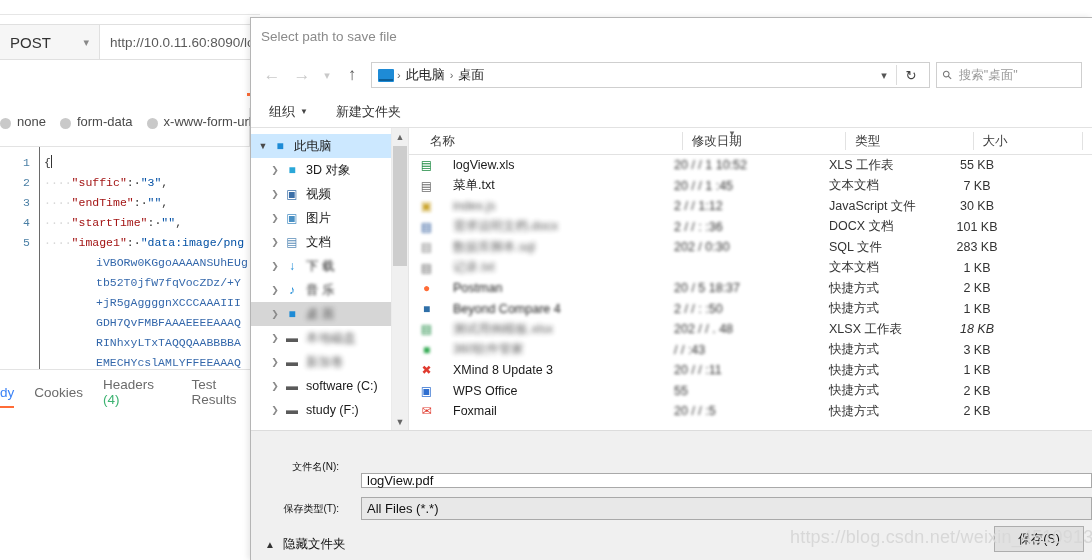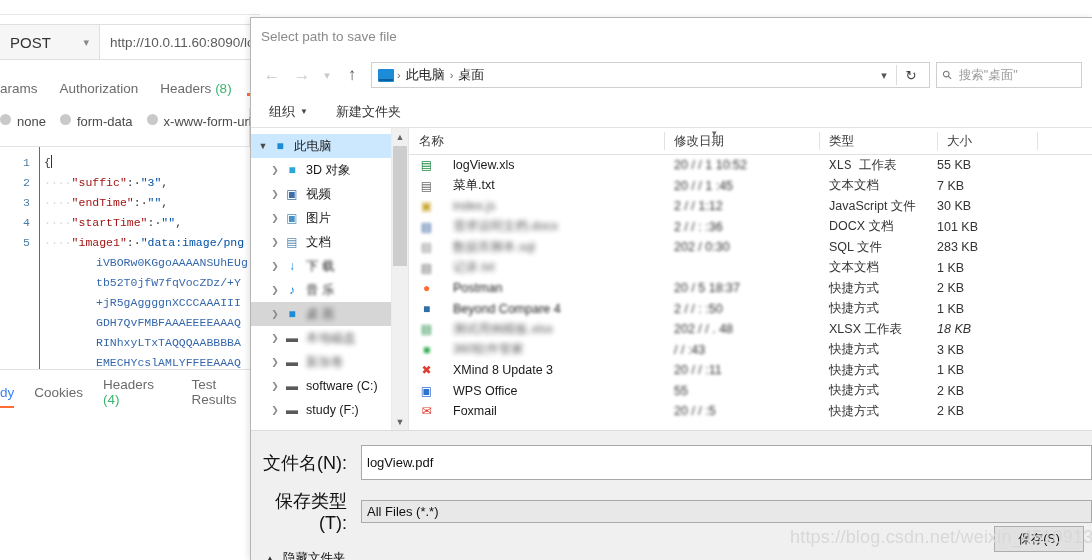--- a/index.html
+++ b/index.html
@@ -17,21 +17,21 @@
     display:flex;align-items:center;justify-content:space-between;padding:0 10px;box-sizing:border-box;
     font-size:15px;color:#333;}
   .pm-method .chev{font-size:11px;color:#888;}
   .pm-url{flex:1;border:1px solid #e0e0e0;border-left:none;background:#fff;display:flex;align-items:center;
     padding:0 10px;box-sizing:border-box;font-size:13.5px;color:#5a5a5a;white-space:nowrap;overflow:hidden;}
   .pm-tabs{position:absolute;left:0;top:72px;width:262px;height:32px;display:flex;align-items:center;gap:22px;
     font-size:13.5px;color:#6b6b6b;padding-left:0;}
   .pm-tabs .cnt{color:#3cb371;}
   .pm-bodytypes{position:absolute;left:0;top:108px;width:262px;height:26px;display:flex;align-items:center;gap:14px;
     font-size:13px;color:#4a4a4a;}
-  .pm-radio{display:flex;align-items:flex-start;gap:6px;white-space:nowrap;}
+  .pm-radio{display:flex;align-items:flex-end;gap:6px;white-space:nowrap;}
   .pm-radio .dot{width:11px;height:11px;border-radius:50%;background:#c9c9c9;display:inline-block;}
   .pm-editor{position:absolute;left:0;top:146px;width:250px;height:222px;border-top:1px solid #e3e3e3;
     border-bottom:1px solid #e3e3e3;background:#fff;display:flex;overflow:hidden;}
   .pm-gutter{width:40px;flex:0 0 40px;border-right:1px solid #6a6a6a;box-sizing:border-box;
     padding-top:6px;text-align:right;}
   .pm-gutter div{font-family:"Liberation Mono","DejaVu Sans Mono",monospace;font-size:11.5px;color:#4a7fa5;
     line-height:20px;padding-right:9px;}
   .pm-code{flex:1;padding-top:6px;padding-left:4px;font-family:"Liberation Mono","DejaVu Sans Mono",monospace;
     font-size:11.5px;line-height:20px;white-space:pre;overflow:hidden;}
   .pm-code .brace{color:#333;}
@@ -94,37 +94,37 @@
   .treescroll{width:16px;flex:0 0 16px;background:#f0f0f0;border-left:1px solid #ebebeb;position:relative;}
   .ts-up,.ts-dn{position:absolute;left:0;width:16px;height:17px;display:flex;align-items:center;justify-content:center;
     font-size:9px;color:#666;background:#f0f0f0;}
   .ts-up{top:0;}.ts-dn{bottom:0;}
   .ts-thumb{position:absolute;left:1px;width:14px;top:18px;height:120px;background:#cdcdcd;}
   .vdiv{width:1px;background:#e5e5e5;}
   
   .list{flex:1;display:flex;flex-direction:column;min-width:0;background:#fff;}
   .lhead{height:26px;display:flex;align-items:center;border-bottom:1px solid #e2e2e2;position:relative;}
   .lhead .hc{font-size:12.5px;color:#3a3a3a;padding-left:10px;box-sizing:border-box;position:relative;height:26px;
-    display:flex;align-items:center;}
+    display:flex;align-items:center;margin-left:11px;}
   .hc+.hc:before{content:"";position:absolute;left:0;top:4px;bottom:4px;width:1px;background:#e2e2e2;}
   .sortmark{position:absolute;top:0px;left:48px;font-size:9px;color:#666;}
   .rows{flex:1;overflow:hidden;}
   .frow{height:20.5px;display:flex;align-items:center;font-size:12.5px;color:#1a1a1a;}
   .fname{display:flex;align-items:center;gap:7px;padding-left:10px;box-sizing:border-box;min-width:0;}
   .fico{width:15px;height:16px;flex:0 0 15px;display:flex;align-items:center;justify-content:center;font-size:12px;}
   .ftxt{white-space:nowrap;overflow:hidden;margin-left:12px;}
   .fdate{color:#333;padding-left:10px;box-sizing:border-box;}
   .ftype{color:#333;padding-left:10px;box-sizing:border-box;}
-  .fsize{color:#333;padding-right:20px;box-sizing:border-box;text-align:left;}
+  .fsize{color:#333;padding-right:20px;box-sizing:border-box;text-align:center;}
 
   .dlg-footer{background:#f0f0f0;height:auto;padding-top:14px;box-sizing:border-box;border-top:1px solid #dcdcdc;}
   .frow2{display:flex;align-items:center;margin-bottom:9px;}
-  .flabel{width:110px;text-align:right;font-size:18px;color:#111;padding-right:14px;box-sizing:border-box;}
-  .finput{flex:1;height:35px;border:1px solid #a9a9a9;background:#fff;display:flex;align-items:center;
-    padding:0 5px;box-sizing:border-box;font-size:13px;color:#111;margin-right:0;}
+  .flabel{width:110px;text-align:right;font-size:10px;color:#111;padding-right:22px;box-sizing:border-box;}
+  .finput{flex:1;height:15px;border:1px solid #a9a9a9;background:#fff;display:flex;align-items:center;
+    padding:0 5px;box-sizing:border-box;font-size:13px;color:#111;margin-right:0;margin-top:28px;}
   .fselect{flex:1;height:23px;border:1px solid #a9a9a9;background:#e8e8e8;display:flex;align-items:center;
     padding:0 5px;box-sizing:border-box;font-size:13px;color:#111;}
   .hidefolders{display:flex;align-items:center;gap:8px;padding-left:14px;margin-top:16px;font-size:12.5px;color:#111;}
   .hf-chev{font-size:10px;color:#333;}
   .savebtn{position:absolute;right:8px;bottom:8px;width:88px;height:24px;border:1px solid #adadad;background:#e1e1e1;
     display:flex;align-items:center;justify-content:center;font-size:12.5px;color:#111;}
   .watermark{position:absolute;left:790px;top:527px;font-size:18px;color:#d8d8d8;letter-spacing:.2px;
     font-family:"Liberation Sans",sans-serif;white-space:nowrap;}
 </style>
 </head>
@@ -135,26 +135,20 @@
   <div class="pm-topline"></div>
 
   <div class="pm-urlrow">
     <div class="pm-method">
       <span>POST</span>
       <span class="chev">▾</span>
     </div>
     <div class="pm-url">http://10.0.11.60:8090/log</div>
   </div>
 
-  <div class="pm-tabs">
-    <span><span>arams</span></span>
-    <span><span>Authorization</span></span>
-    <span><span>Headers</span>
-      <span class="cnt">(8)</span></span>
-  </div>
   <div class="pm-orangetick"></div>
   <div class="pm-sideline"></div>
 
   <div class="pm-bodytypes">
     <span class="pm-radio">
         <i class="dot"></i>
         <span>none</span>
       </span>
     <span class="pm-radio">
         <i class="dot"></i>
@@ -314,21 +308,21 @@
         <div class="hc" style="width:100px">大小</div>
         <div class="hc" style="flex:1"></div>
       </div>
       <div class="rows">
           <div class="frow">
             <div class="fname" style="width: 255px;">
               <span class="fico" style="color: rgb(29, 138, 66);">▤</span>
               <span class="ftxt">logView.xls</span>
             </div>
             <div class="fdate blurtxt" style="width: 155px;">20  /   / 1 10:52</div>
-            <div class="ftype" style="width: 118px; font-family: Liberation Mono, monospace;">XLS 工作表</div>
+            <div class="ftype" style="width: 118px;">XLS 工作表</div>
             <div class="fsize" style="width: 100px;">55 KB</div>
           </div>
           <div class="frow">
             <div class="fname" style="width: 255px;">
               <span class="fico" style="color: rgb(107, 107, 107);">▤</span>
               <span class="ftxt">菜单.txt</span>
             </div>
             <div class="fdate blurtxt" style="width: 155px;">20  /  /  1 :45</div>
             <div class="ftype" style="width: 118px;">文本文档</div>
             <div class="fsize" style="width: 100px;">7 KB</div>

